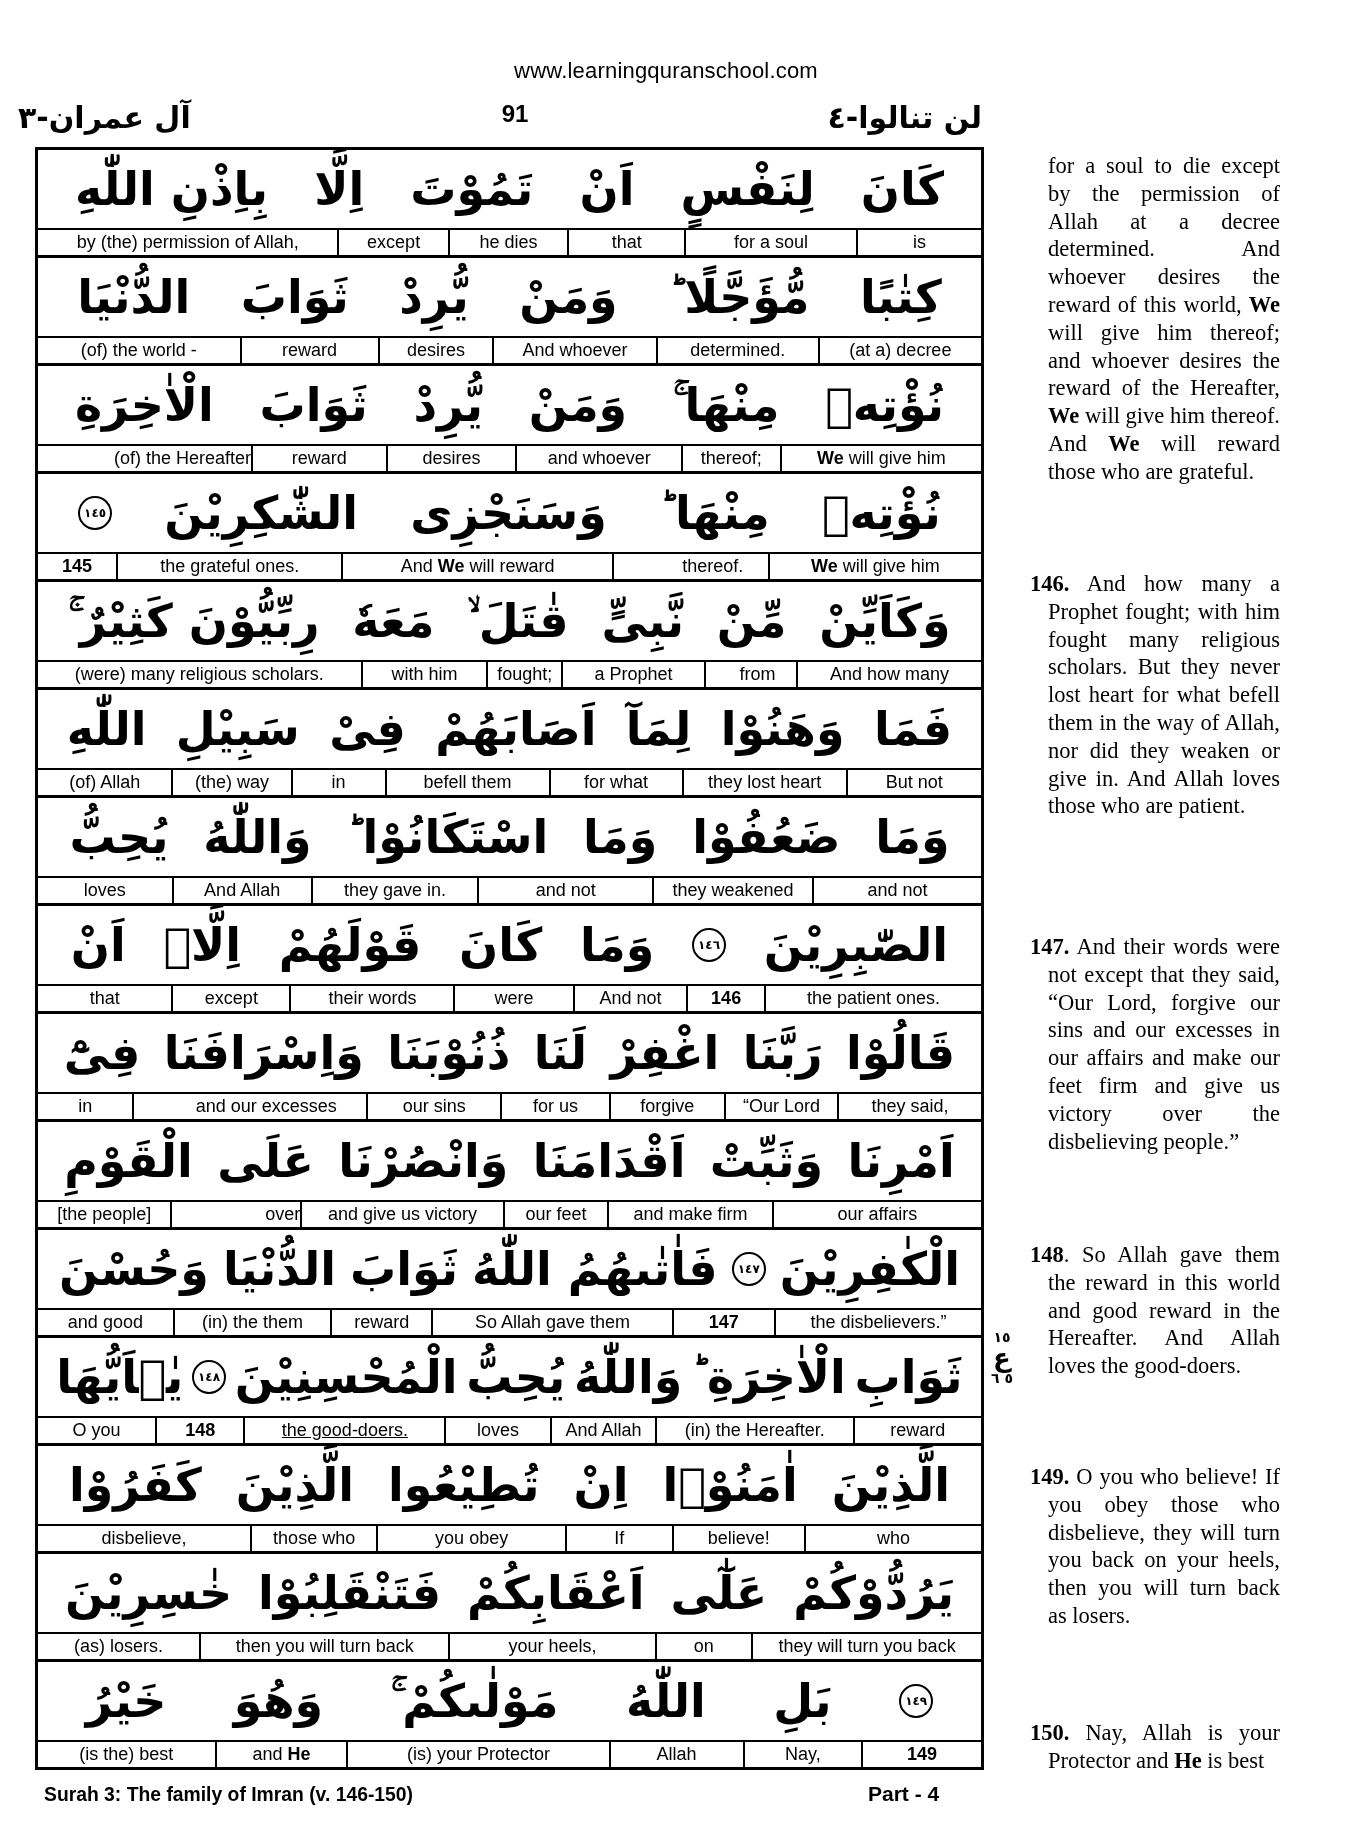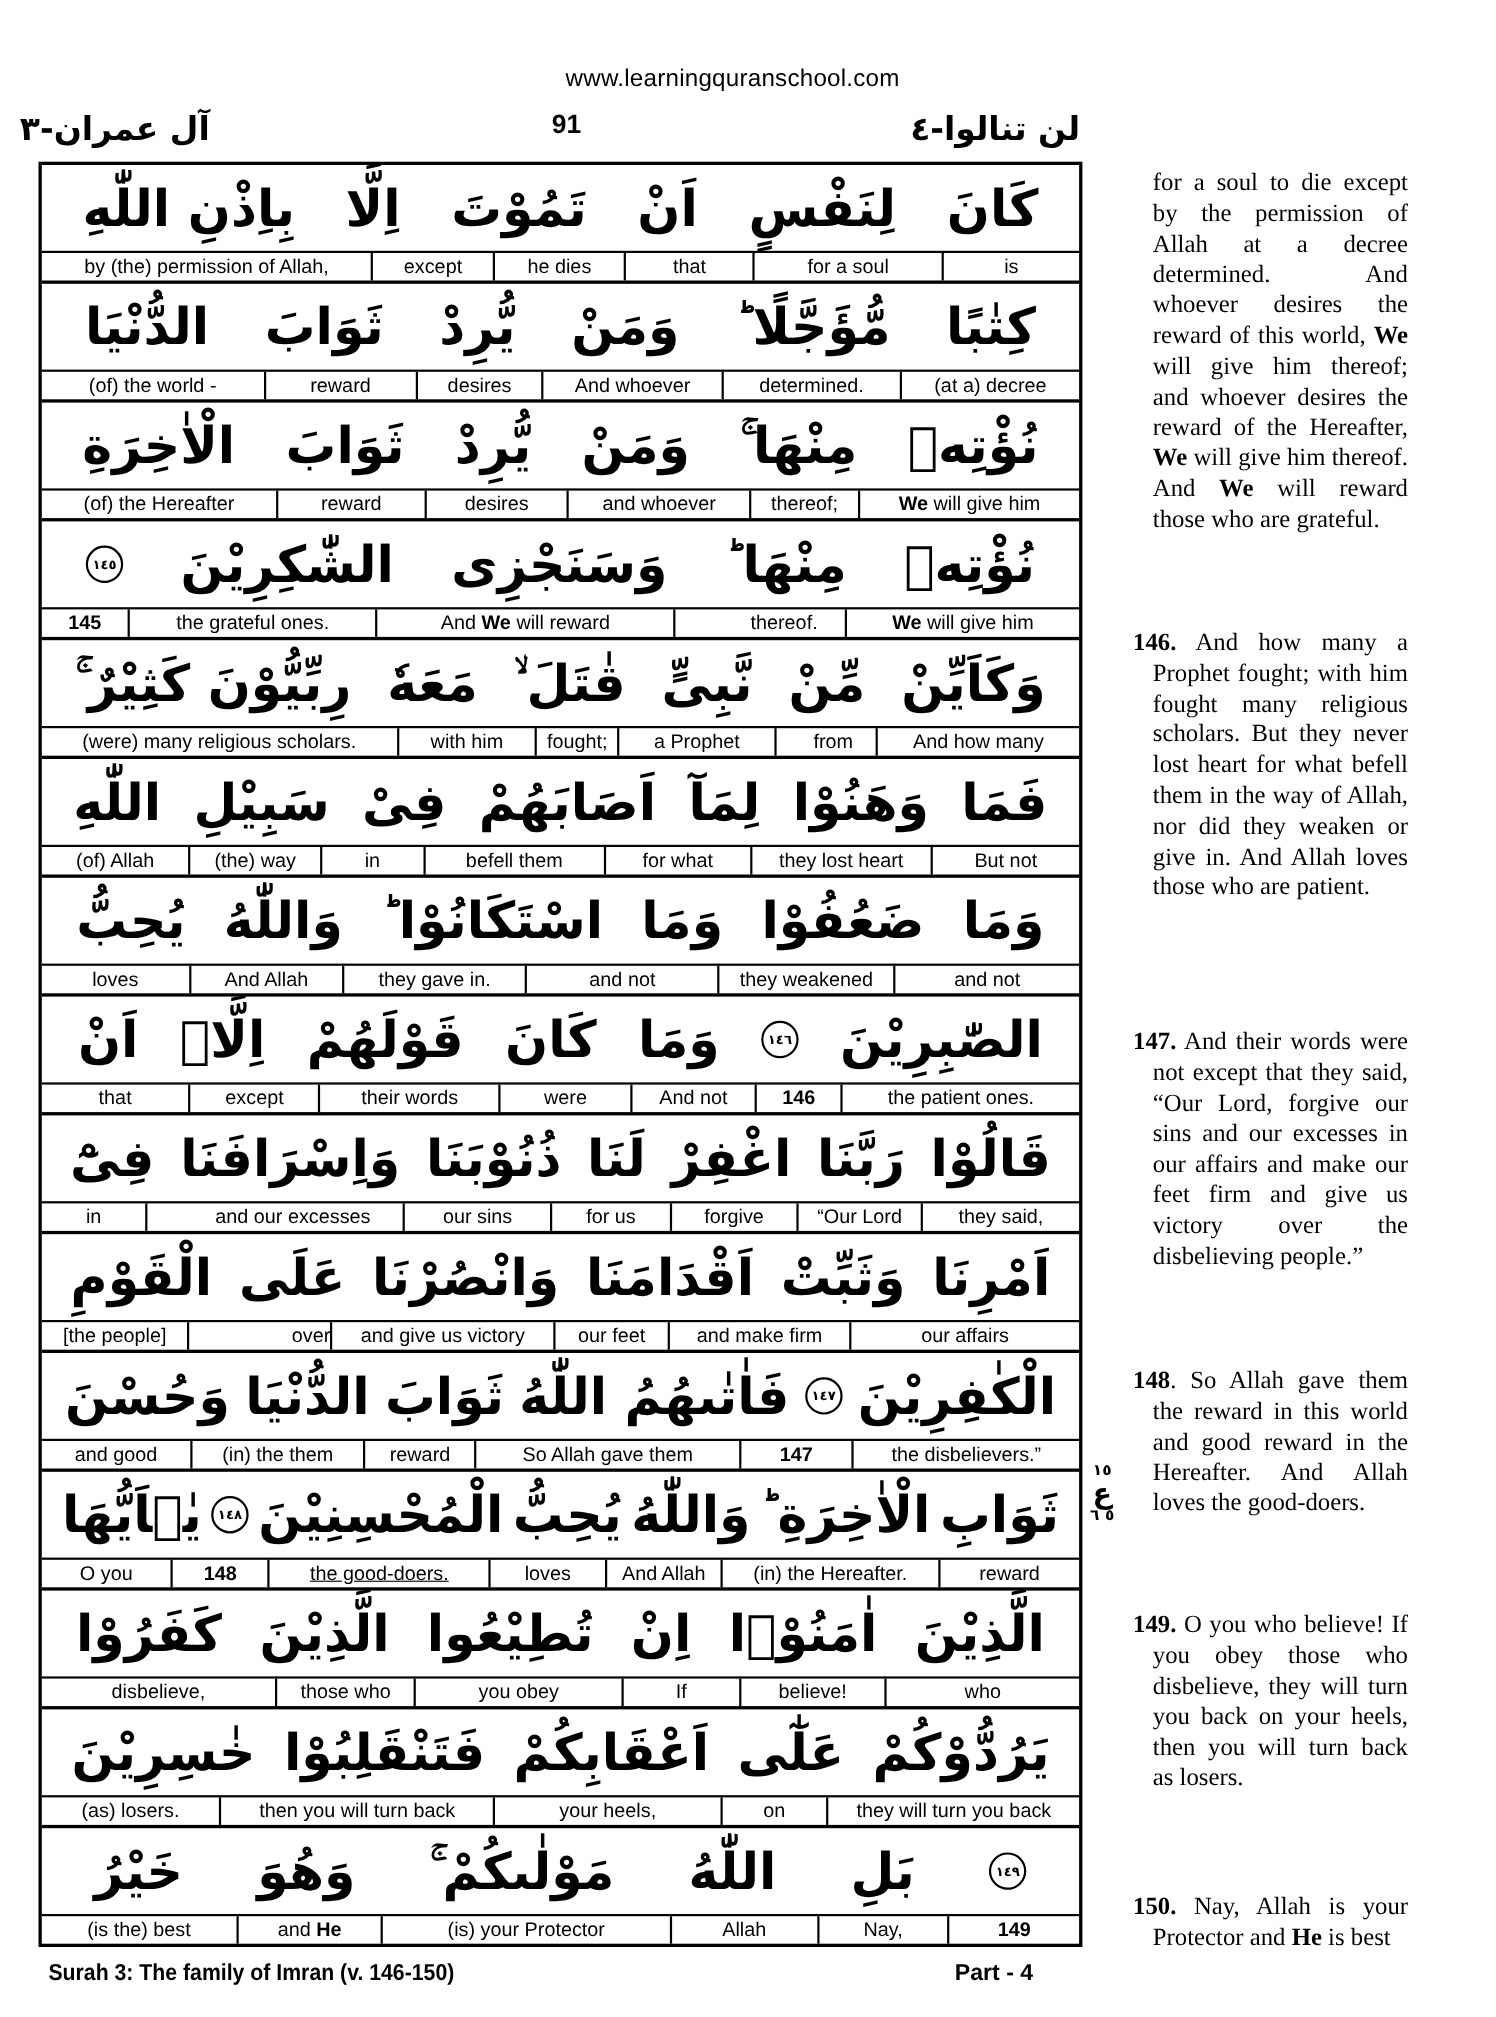--- a/index.html
+++ b/index.html
@@ -80,21 +80,21 @@
     <div class="row">
       <div class="ar-line">
         <span class="ar-word">نُؤْتِهٖ</span>
         <span class="ar-word">مِنْهَا ۚ</span>
         <span class="ar-word">وَمَنْ</span>
         <span class="ar-word">يُّرِدْ</span>
         <span class="ar-word">ثَوَابَ</span>
         <span class="ar-word">الْاٰخِرَةِ</span>
       </div>
       <div class="tr-line">
-        <div class="tr-cell" style="flex: 185 1 0px;">(of) the Hereafter</div>
+        <div class="tr-cell" style="flex: 185 1 0px; text-align: right;">(of) the Hereafter</div>
         <div class="tr-cell" style="flex: 115 1 0px;">reward</div>
         <div class="tr-cell" style="flex: 111 1 0px;">desires</div>
         <div class="tr-cell" style="flex: 142 1 0px;">and whoever</div>
         <div class="tr-cell" style="flex: 84 1 0px;">thereof;</div>
         <div class="tr-cell" style="flex: 173 1 0px;"><b>We</b> will give him</div>
       </div>
     </div>
     <div class="row">
       <div class="ar-line">
         <span class="ar-word">نُؤْتِهٖ</span>

